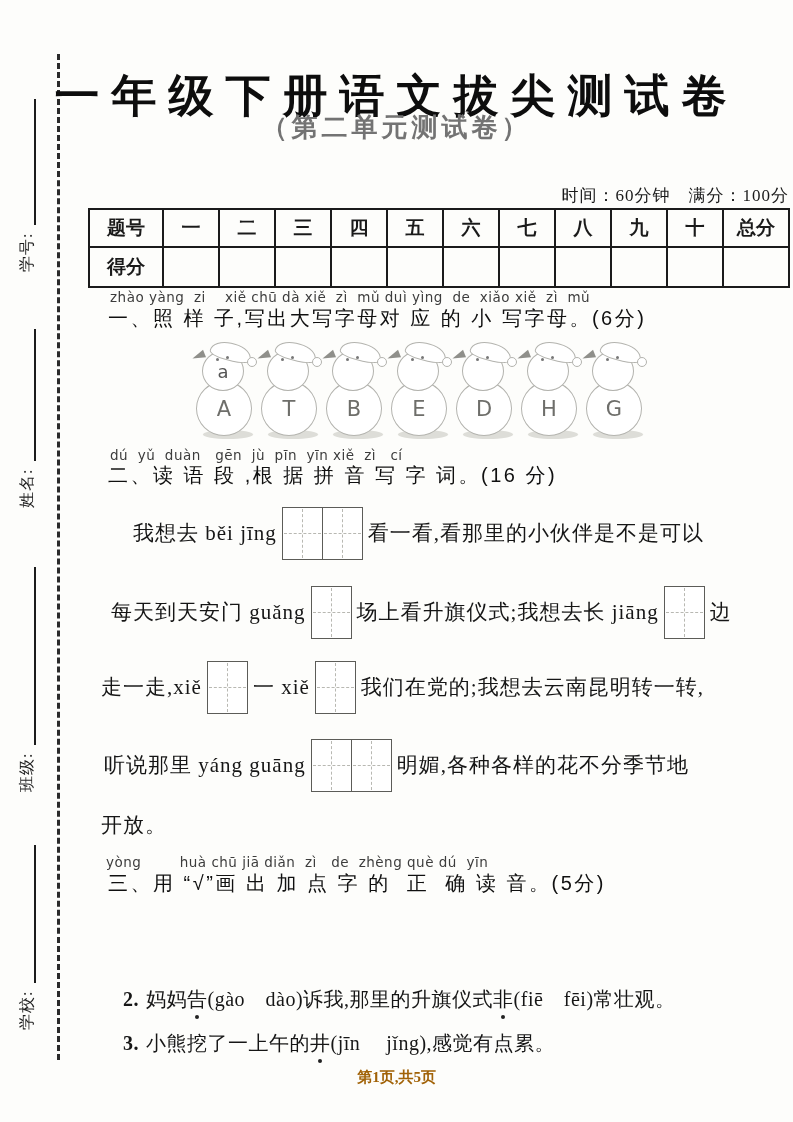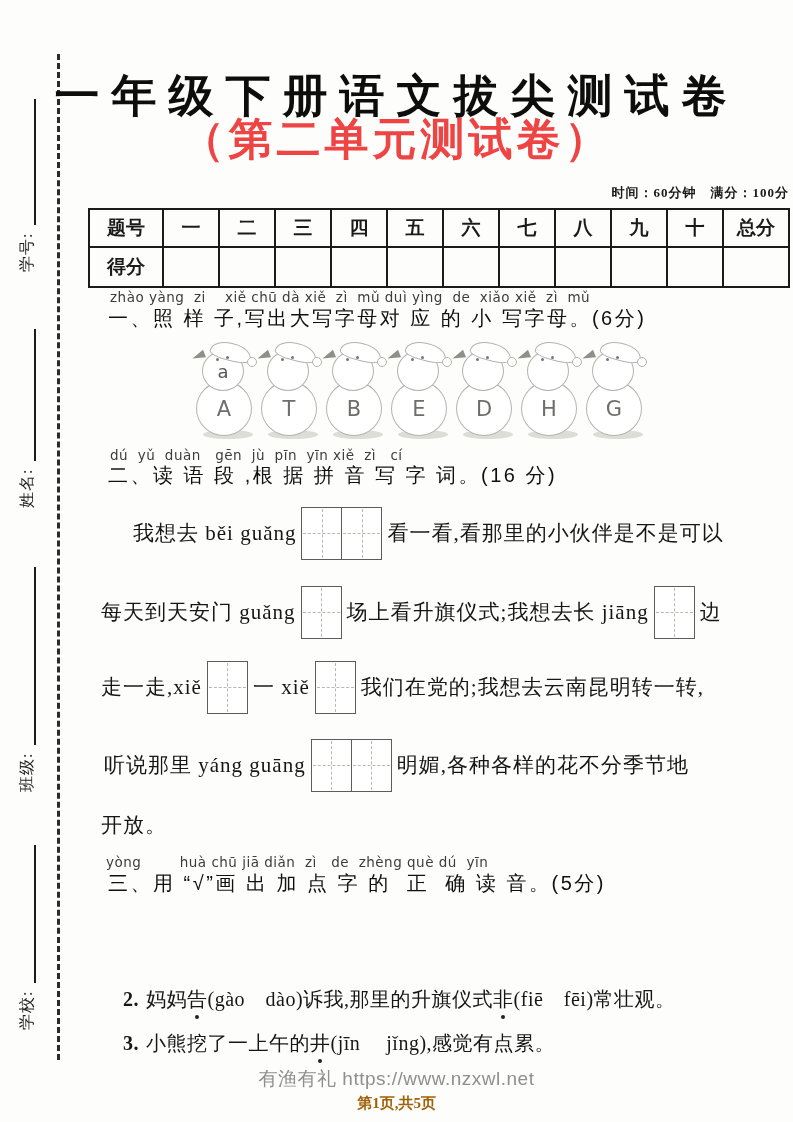--- a/index.html
+++ b/index.html
@@ -13,23 +13,23 @@
     border-left:3px dashed #2b2b2b; }
   .mgroup { position:absolute; left:14px; transform:rotate(-90deg);
     transform-origin:0 0; display:flex; align-items:center; gap:8px;
     height:26px; white-space:nowrap; }
   .mlabel { font-size:16px; color:#1d1d1d; letter-spacing:1px; }
   .mline { display:inline-block; height:15px; border-bottom:2px solid #1c1c1c; }
   
   .title { position:absolute; left:0; right:0; top:34px; text-align:center;
     font-size:45px; font-weight:bold; letter-spacing:12px; color:#0d0d0d;margin-top:32px; }
   .subtitle { position:absolute; left:0; right:0; top:110px; text-align:center;
-    font-size:44px; font-weight:bold; letter-spacing:4px; color:#ef4444; }
-  .meta { position:absolute; right:4px; top:184px; font-size:13px;
-    font-weight:bold; letter-spacing:1px; }
+    font-size:26px; font-weight:bold; letter-spacing:4px; color:#737373; }
+  .meta { position:absolute; right:4px; top:184px; font-size:17px;
+    font-weight:normal; letter-spacing:1px; }
   
   .score-table { position:absolute; left:88px; top:208px; width:702px;
     border-collapse:collapse; table-layout:fixed; }
   .score-table td { border:2px solid #1b1b1b; height:36px; text-align:center;
     font-size:19px; font-weight:bold; padding:0; }
   .score-table tr:nth-child(2) td { height:38px; }
   .col-first { width:72px; } .col-last { width:64px; }
   
   .pinyin { position:absolute; font-family:"DejaVu Sans", sans-serif;
     font-size:13.5px; color:#3c3c3c; white-space:pre; letter-spacing:0.5px; }
@@ -250,26 +250,26 @@
       <div class="sm-nose"></div>
       <div class="sm-eye e1"></div>
       <div class="sm-eye e2"></div>
     </div>
   </div>
 
   <div class="pinyin" style="left:110px; top:447px;">dú  yǔ  duàn   gēn  jù  pīn  yīn xiě  zì   cí</div>
   <div class="heading" style="left:88px; top:462px;">二、读 语 段 ,根 据 拼 音 写 字 词。(16 分)</div>
 
   <div class="s2-line" style="left:133px; top:505px;">
-    <span>我想去 běi guǎng</span>
+    <span>我想去 běi jīng</span>
     <span class="tbox"><span class="tcell"></span><span class="tcell"></span></span>
     <span>看一看,看那里的小伙伴是不是可以</span>
   </div>
 
-  <div class="s2-line" style="left:101px; top:584px;">
+  <div class="s2-line" style="left:111px; top:584px;">
     <span>每天到天安门 guǎng</span>
     <span class="tbox"><span class="tcell"></span></span>
     <span>场上看升旗仪式;我想去长 jiāng</span>
     <span class="tbox"><span class="tcell"></span></span>
     <span>边</span>
   </div>
 
   <div class="s2-line" style="left:101px; top:659px;">
     <span>走一走,xiě</span>
     <span class="tbox"><span class="tcell"></span></span>
@@ -292,17 +292,16 @@
   <div class="heading" style="left:88px; top:870px;">三、用 “√”画 出 加 点 字 的  正  确 读 音。(5分)</div>
 
   <div class="s3-item" style="left:101px; top:963px;">
     <span class="item-num">2.</span><span>妈妈</span><span class="em-dot">告</span><span>(gào　dào)诉我,那里的升旗仪式</span><span class="em-dot">非</span><span>(fiē　fēi)常壮观。</span>
   </div>
   <div class="s3-item" style="left:101px; top:1007px;">
     <span class="item-num">3.</span><span>小熊挖了一上午的</span><span class="em-dot">井</span><span>(jīn　 jǐng),感觉有点累。</span>
   </div>
 
   <div class="footer">
-    <div class="watermark">有渔有礼 https://www.nzxwl.net</div>
     <div class="page-info">第1页,共5页</div>
   </div>
 
 </div>
 
 </body></html>

